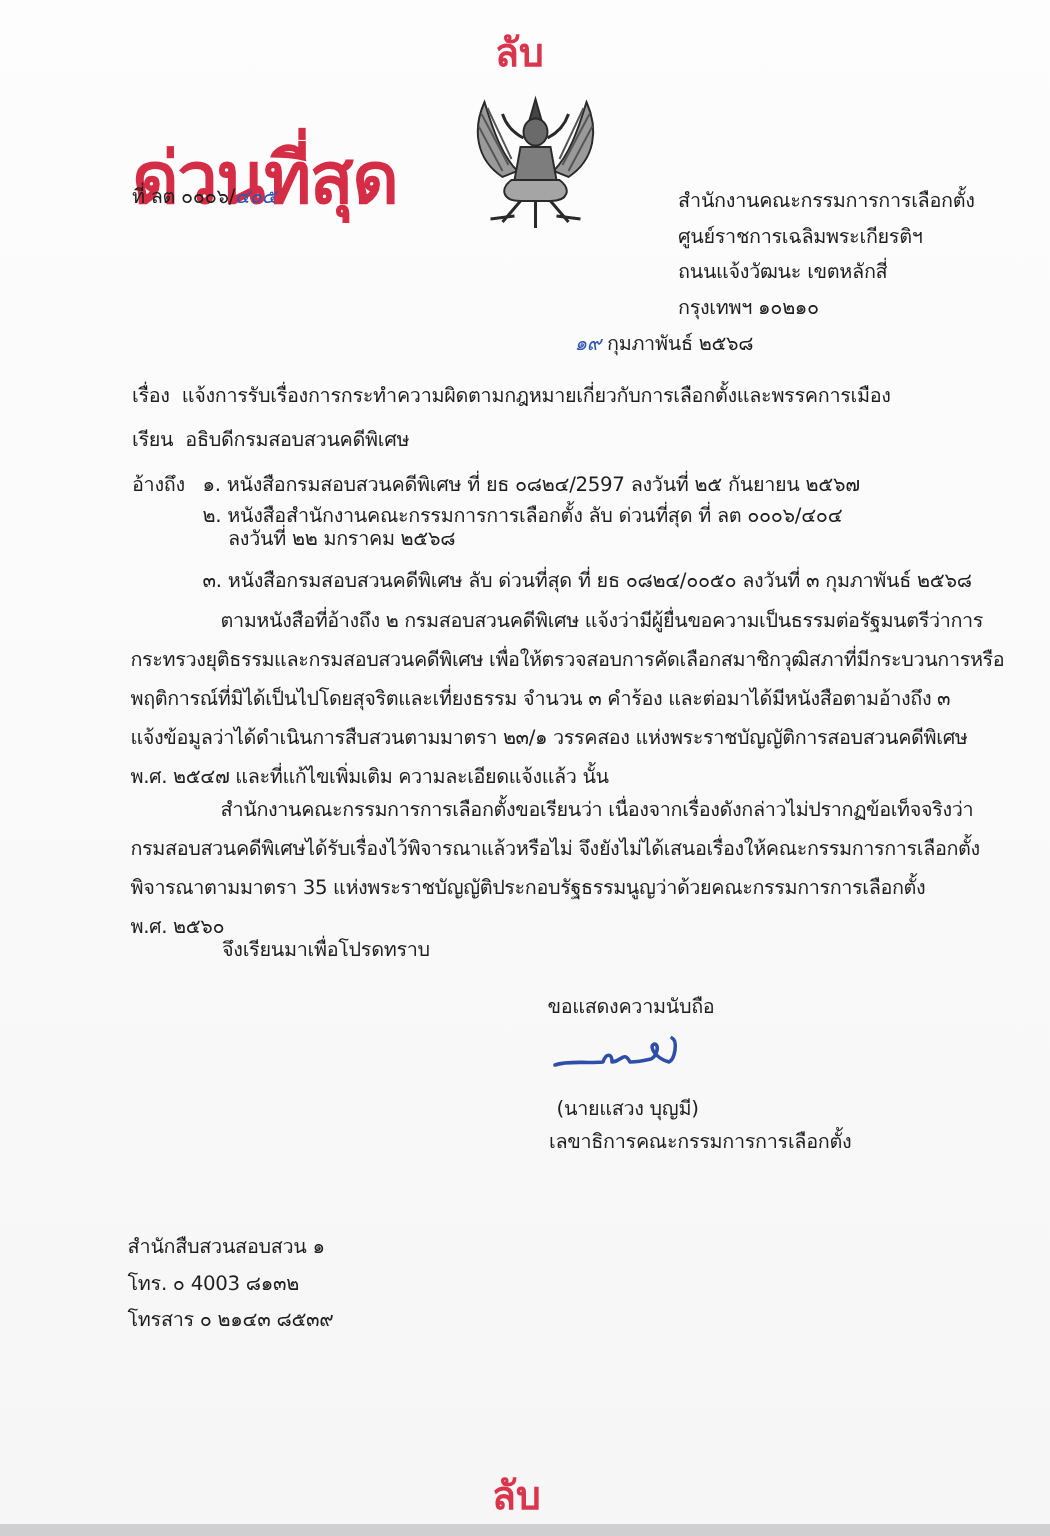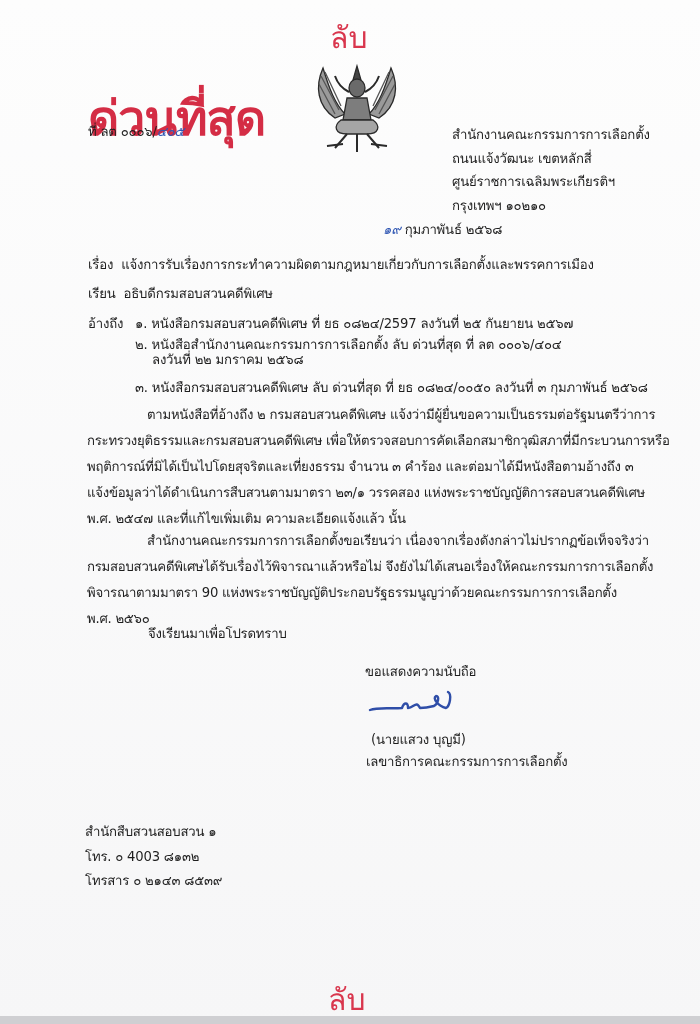--- a/index.html
+++ b/index.html
@@ -6,21 +6,21 @@
   body {
     width: 700px; height: 1024px; overflow: hidden;
     background: #fbfbfb;
     font-family: "DejaVu Sans", "Liberation Sans", sans-serif;
     color: #1e1e1e;
     position: relative;
   }
   .page { position: absolute; left: 0; top: 0; width: 700px; height: 1024px; background: linear-gradient(#fdfdfd, #f6f6f7); }
   .abs { position: absolute; white-space: nowrap; }
   .t { font-size: 13.2px; line-height: 16px; letter-spacing: -0.2px; }
-  .secret { color: #d9364d; font-size: 30px; font-weight: normal; }
+  .secret { color: #d9364d; font-size: 26px; font-weight: bold; }
   .urgent { color: #d42d45; font-size: 48px; font-weight: bold; letter-spacing: -1px; }
   .blue { color: #2f56b3; font-style: italic; margin-top: 44px; }
   .garuda { position: absolute; left: 313px; top: 58px; width: 88px; height: 96px; }
   .para { position: absolute; left: 87px; width: 553px; font-size: 13.2px; line-height: 26px; text-align: justify; letter-spacing: -0.25px; }
   .para p { margin: 0; white-space: nowrap; }
   .indent { padding-left: 60px; }
   .sig { position: absolute; left: 368px; top: 690px; width: 90px; height: 26px; }
   .bottom-strip { position: absolute; left: 0; top: 1016px; width: 700px; height: 8px; background: #cfcfd2; }
 </style>
 </head>
@@ -52,22 +52,22 @@
   </svg>
 
   <div class="abs urgent" style="left:88px; top:80px;">ด่วนที่สุด</div>
 
   <div class="abs t" style="left:88px; top:124px;">
     <span>ที่ ลต ๐๐๐๖/</span><span class="blue">๔๐๕</span>
   </div>
 
   <div class="abs t" style="left:452px; top:123px; line-height:23.5px;">
     <div>สำนักงานคณะกรรมการการเลือกตั้ง</div>
+    <div>ศูนย์ราชการเฉลิมพระเกียรติฯ</div>
     <div>ถนนแจ้งวัฒนะ เขตหลักสี่</div>
-    <div>ศูนย์ราชการเฉลิมพระเกียรติฯ</div>
     <div>กรุงเทพฯ ๑๐๒๑๐</div>
   </div>
 
   <div class="abs t" style="left:383px; top:222px;">
     <span class="blue">๑๙</span>
     <span>กุมภาพันธ์ ๒๕๖๘</span>
   </div>
 
   <div class="abs t" style="left:88px; top:257px;">
     <span>เรื่อง</span>&nbsp;
@@ -89,21 +89,21 @@
     <p class="indent">ตามหนังสือที่อ้างถึง ๒ กรมสอบสวนคดีพิเศษ แจ้งว่ามีผู้ยื่นขอความเป็นธรรมต่อรัฐมนตรีว่าการ</p>
     <p>กระทรวงยุติธรรมและกรมสอบสวนคดีพิเศษ เพื่อให้ตรวจสอบการคัดเลือกสมาชิกวุฒิสภาที่มีกระบวนการหรือ</p>
     <p>พฤติการณ์ที่มิได้เป็นไปโดยสุจริตและเที่ยงธรรม จำนวน ๓ คำร้อง และต่อมาได้มีหนังสือตามอ้างถึง ๓</p>
     <p>แจ้งข้อมูลว่าได้ดำเนินการสืบสวนตามมาตรา ๒๓/๑ วรรคสอง แห่งพระราชบัญญัติการสอบสวนคดีพิเศษ</p>
     <p>พ.ศ. ๒๕๔๗ และที่แก้ไขเพิ่มเติม ความละเอียดแจ้งแล้ว นั้น</p>
   </div>
 
   <div class="para" style="top:528px;">
     <p class="indent">สำนักงานคณะกรรมการการเลือกตั้งขอเรียนว่า เนื่องจากเรื่องดังกล่าวไม่ปรากฏข้อเท็จจริงว่า</p>
     <p>กรมสอบสวนคดีพิเศษได้รับเรื่องไว้พิจารณาแล้วหรือไม่ จึงยังไม่ได้เสนอเรื่องให้คณะกรรมการการเลือกตั้ง</p>
-    <p>พิจารณาตามมาตรา 90 แห่งพระราชบัญญัติประกอบรัฐธรรมนูญว่าด้วยคณะกรรมการการเลือกตั้ง</p>
+    <p>พิจารณาตามมาตรา 35 แห่งพระราชบัญญัติประกอบรัฐธรรมนูญว่าด้วยคณะกรรมการการเลือกตั้ง</p>
     <p>พ.ศ. ๒๕๖๐</p>
   </div>
 
   <div class="abs t" style="left:148px; top:626px;">จึงเรียนมาเพื่อโปรดทราบ</div>
 
   <div class="abs t" style="left:365px; top:664px;">ขอแสดงความนับถือ</div>
   <svg class="sig" viewBox="0 0 90 26">
     <path d="M2 20 C10 17 22 19 34 18 C36 12 40 12 40 18 C46 18 48 10 52 18 C58 18 62 17 66 16 C70 14 72 6 68 6 C64 8 70 16 78 18 C82 16 84 4 80 2" fill="none" stroke="#2f4ea8" stroke-width="2.4" stroke-linecap="round" stroke-linejoin="round"></path>
   </svg>
   <div class="abs t" style="left:371px; top:732px;">(นายแสวง บุญมี)</div>

